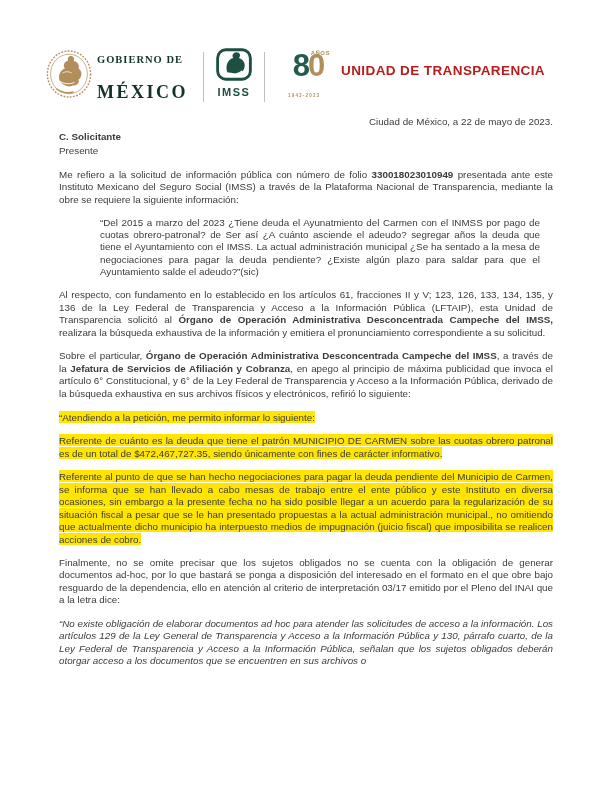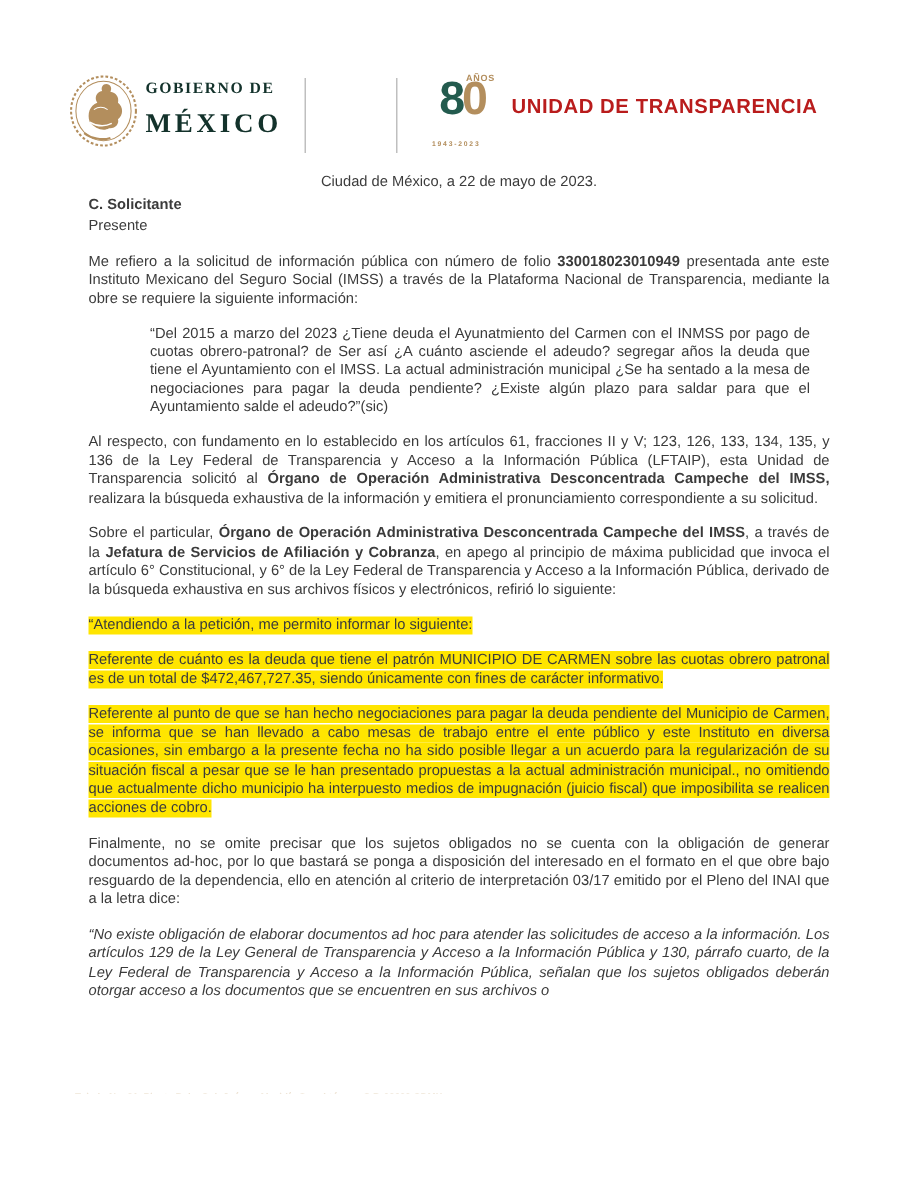--- a/index.html
+++ b/index.html
@@ -11,35 +11,35 @@
     font-family: "Liberation Sans", sans-serif;
     color: #3b3b3b;
     overflow: hidden;
   }
 
   
   .header { position: absolute; top: 46px; left: 0; width: 612px; height: 62px; }
   .seal { position: absolute; left: 46px; top: 2px; }
   .gob-text { position: absolute; left: 97px; top: 8px; color: #13322B; font-family: "Liberation Serif", serif; }
   .gob-line1 { font-size: 10.5px; font-weight: bold; letter-spacing: 1px; }
-  .gob-line2 { font-size: 18px; font-weight: bold; letter-spacing: 2.5px; margin-top: 7px; }
+  .gob-line2 { font-size: 18px; font-weight: bold; letter-spacing: 2.5px; margin-top: 17px; }
   .hdr-divider { position: absolute; top: 6px; width: 1px; height: 50px; background: #bfbfbf; }
   .div1 { left: 203px; } .div2 { left: 264px; }
   .imss-block { position: absolute; left: 213px; top: 2px; width: 42px; text-align: center; }
   .imss-label { font-size: 11px; font-weight: bold; color: #1E4F43; letter-spacing: 1.5px; margin-top: 1px; }
   .anniv { position: absolute; left: 286px; top: 0px; width: 44px; height: 58px; text-align: center; }
   .a80 { font-size: 31px; font-weight: bold; line-height: 40px; letter-spacing: -2px; }
   .e8 { color: #235B4E; } .e0 { color: #B38E5D; }
   .aanos { position: absolute; top: 4px; right: 0px; font-size: 6px; font-weight: bold; color: #B38E5D; letter-spacing: .5px; }
   .ayears { position: absolute; bottom: 6px; left: 2px; font-size: 4.5px; color: #B38E5D; letter-spacing: 1.2px; font-weight: bold; }
   .ut-title { position: absolute; right: 67px; top: 17px; font-size: 13.5px; font-weight: 600; color: #b91c1c; letter-spacing: .4px; }
 
   
   .content { position: absolute; top: 116px; left: 59px; width: 494px; font-size: 9.8px; line-height: 12.5px; }
-  .date { text-align: center; }
+  .date { text-align: right; }
   .addr { margin-top: 2px; }
   .b { font-weight: bold; }
   .i { font-style: italic; }
   .para { margin-top: 11px; text-align: justify; }
   .quote { margin-left: 41px; margin-right: 13px; line-height: 12.2px; }
   .italic-para { font-style: italic; }
   .hl { background: #FFE500; padding: 0.5px 0; }
 
   
   .footer-text { position: absolute; left: 50px; top: 727px; font-size: 6.5px; line-height: 9.5px; color: #BC955C; font-weight: bold; }
@@ -73,20 +73,28 @@
         <path d="M30 70 C40 76 52 77 62 72" fill="none" stroke="#ffffff" stroke-width="2"></path>
         <path d="M36 52 C42 48 50 48 56 52" fill="none" stroke="#ffffff" stroke-width="1.5"></path>
         <path d="M22 86 C32 94 48 97 60 93" fill="none" stroke="#B38E5D" stroke-width="3"></path>
       </svg>
     </div>
     <div class="gob-text">
       <div class="gob-line1">GOBIERNO DE</div>
       <div class="gob-line2">MÉXICO</div>
     </div>
     <div class="hdr-divider div1"></div>
+    <div class="imss-block">
+      <svg width="36" height="33" viewBox="0 0 44 40">
+        <rect x="2" y="2" width="40" height="36" rx="10" fill="none" stroke="#1E4F43" stroke-width="3.5"></rect>
+        <path d="M14 30 C11 22 14 14 21 12 C19 9 21 5 25 5 C29 5 31 9 28 12 C34 14 37 20 34 26 C31 31 24 33 19 30 Z" fill="#1E4F43"></path>
+        <path d="M14 30 C20 33 28 32 32 28" fill="none" stroke="#ffffff" stroke-width="1.5"></path>
+      </svg>
+      <div class="imss-label">IMSS</div>
+    </div>
     <div class="hdr-divider div2"></div>
     <div class="anniv">
       <div class="a80"><span class="e8">8</span><span class="e0">0</span></div>
       <div class="aanos">AÑOS</div>
       <div class="ayears">1943-2023</div>
     </div>
     <div class="ut-title">UNIDAD DE TRANSPARENCIA</div>
   </div>
 
   <div class="content">

